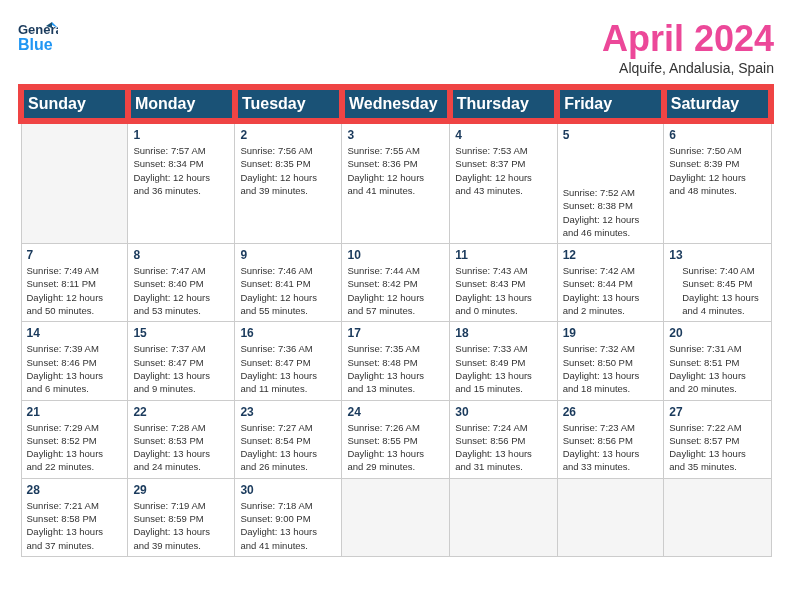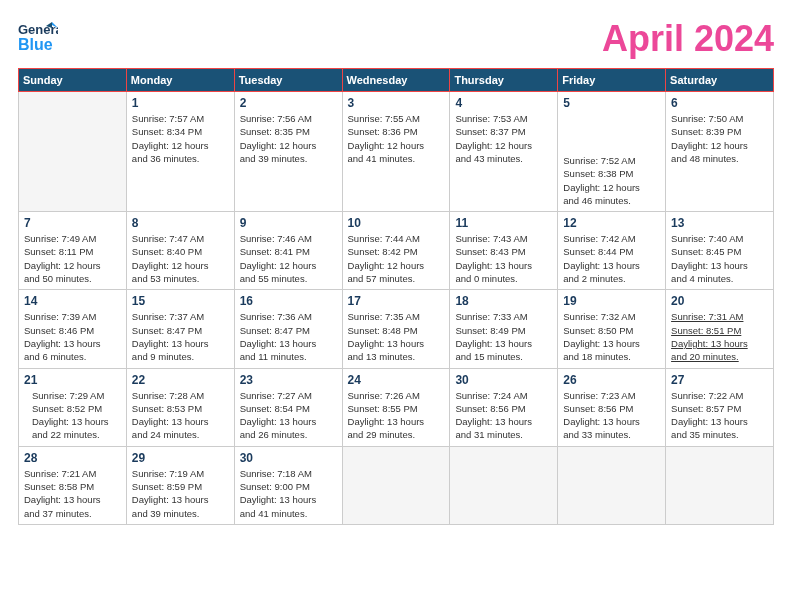--- a/index.html
+++ b/index.html
@@ -37,23 +37,23 @@
     .calendar {
       width: 100%;
       border-collapse: collapse;
       font-size: 10px;
     }
     .calendar th {
       background: #1a5276;
       color: #fff;
       padding: 5px 4px;
       text-align: left;
-      font-size: 11px;
+      font-size: 16px;
       font-weight: bold;
-      border: 1px solid #ef4444;
+      border: 6px solid #ef4444;
     }
     .calendar td {
       border: 1px solid #ccc;
       vertical-align: top;
       padding: 4px 5px;
       width: 108px;
       height: 78px;
       background: #fff;
     }
     .calendar td.empty {
@@ -89,20 +89,21 @@
     <div class="logo-wrapper">
       <svg class="logo-icon" viewBox="0 0 40 36" xmlns="http://www.w3.org/2000/svg">
         <text x="0" y="16" font-size="13" font-weight="bold" fill="#1a3a5c">General</text>
         <text x="0" y="32" font-size="16" font-weight="bold" fill="#2196F3">Blue</text>
         <polygon points="34,4 40,10 34,7" fill="#2196F3"></polygon>
         <polygon points="34,4 28,8 34,10" fill="#1a5276"></polygon>
       </svg>
     </div>
     <div class="title-block">
       <div class="title-month">April 2024</div>
+      <div class="title-location">Alquife, Andalusia, Spain</div>
     </div>
   </div>
 
   <table class="calendar">
     <thead>
       <tr>
         <th>Sunday</th>
         <th>Monday</th>
         <th>Tuesday</th>
         <th>Wednesday</th>
@@ -195,21 +196,21 @@
           </td>
           <td>
             <span class="day-num">12</span>
             <div class="day-info" style="white-space: pre-line;">Sunrise: 7:42 AM
 Sunset: 8:44 PM
 Daylight: 13 hours
 and 2 minutes.</div>
           </td>
           <td>
             <span class="day-num">13</span>
-            <div class="day-info" style="white-space: pre-line;">Sunrise: 7:40 AM
+            <div class="day-info" style="white-space: pre-line; margin-left: 13px;">Sunrise: 7:40 AM
 Sunset: 8:45 PM
 Daylight: 13 hours
 and 4 minutes.</div>
           </td>
         </tr>
         <tr>
           <td>
             <span class="day-num">14</span>
             <div class="day-info" style="white-space: pre-line;">Sunrise: 7:39 AM
 Sunset: 8:46 PM
@@ -246,30 +247,30 @@
           </td>
           <td>
             <span class="day-num">19</span>
             <div class="day-info" style="white-space: pre-line;">Sunrise: 7:32 AM
 Sunset: 8:50 PM
 Daylight: 13 hours
 and 18 minutes.</div>
           </td>
           <td>
             <span class="day-num">20</span>
-            <div class="day-info" style="white-space: pre-line; text-decoration: underline;">Sunrise: 7:31 AM
+            <div class="day-info" style="white-space: pre-line;">Sunrise: 7:31 AM
 Sunset: 8:51 PM
 Daylight: 13 hours
 and 20 minutes.</div>
           </td>
         </tr>
         <tr>
           <td>
             <span class="day-num">21</span>
-            <div class="day-info" style="white-space: pre-line; margin-left: 8px;">Sunrise: 7:29 AM
+            <div class="day-info" style="white-space: pre-line;">Sunrise: 7:29 AM
 Sunset: 8:52 PM
 Daylight: 13 hours
 and 22 minutes.</div>
           </td>
           <td>
             <span class="day-num">22</span>
             <div class="day-info" style="white-space: pre-line;">Sunrise: 7:28 AM
 Sunset: 8:53 PM
 Daylight: 13 hours
 and 24 minutes.</div>

